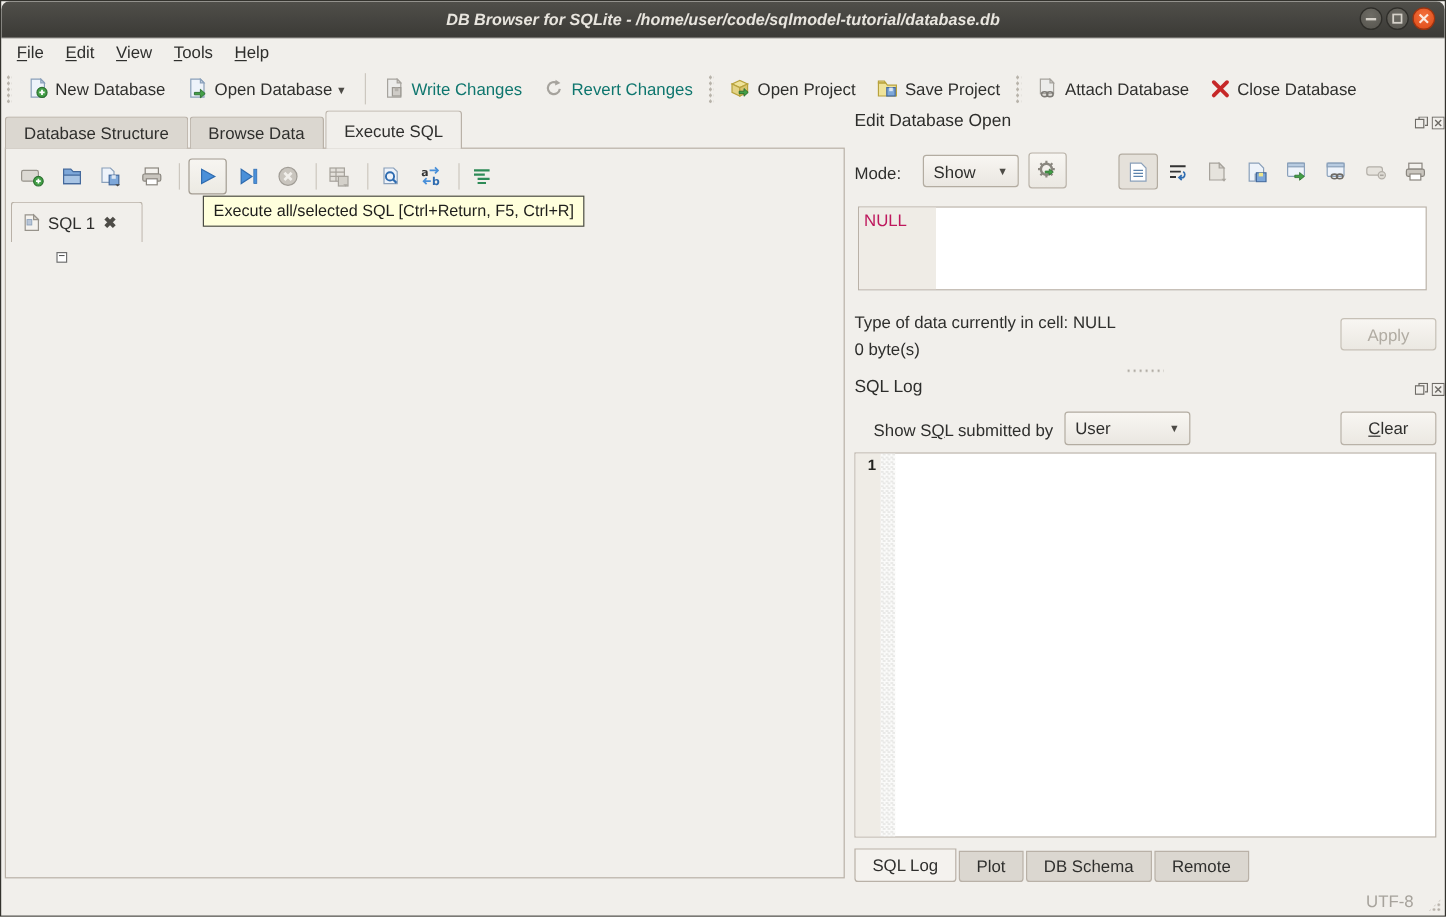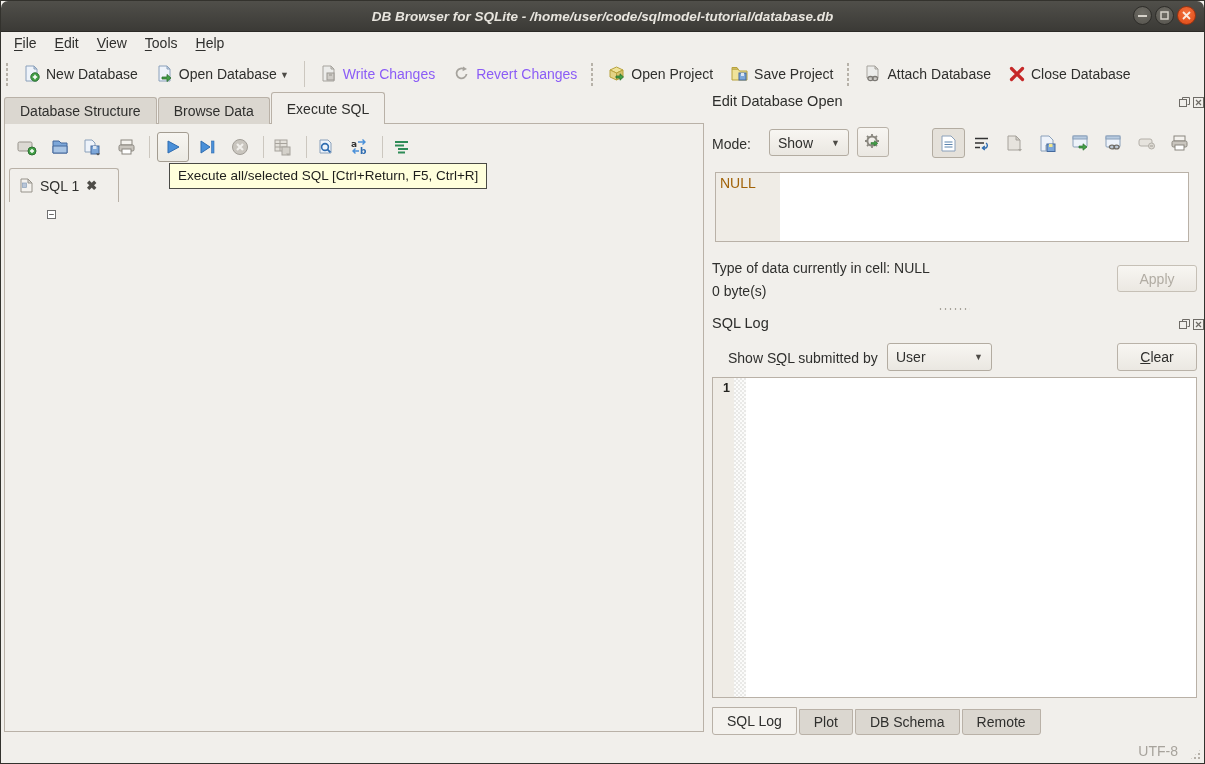--- a/index.html
+++ b/index.html
@@ -19,21 +19,21 @@
   
   .menubar{position:absolute;left:0;top:30px;right:0;height:24px;display:flex;align-items:center;padding-left:4px;text-align:center;}
   .menu-item{padding:2px 9px;}
   .menu-item u{text-underline-offset:2px;}
   
   .toolbar{position:absolute;left:0;top:54px;right:0;height:37px;display:flex;align-items:center;}
   .tb-handle{width:5px;height:24px;margin:0 4px;
     background-image:radial-gradient(#b7b2a9 1px,transparent 1.2px);background-size:4px 5px;}
   .tb-sep{width:1px;height:26px;background:#ccc7bf;margin:0 6px;}
   .tbtn{display:flex;align-items:center;gap:6px;padding:4px 9px;white-space:nowrap;}
-  .tbtn.disabled{color:#8b5cf6;}
+  .tbtn.disabled{color:#0f766e;}
   .tb-arrow{font-size:9px;color:#4d4b46;margin-left:-3px;align-self:flex-end;padding-bottom:2px;}
   
   .maintabs{position:absolute;left:3px;top:93px;height:30px;display:flex;align-items:flex-end;z-index:2;}
   .mtab{height:26px;padding:0 15px;display:flex;align-items:center;background:#dbd7d0;
     border:1px solid #b9b1a7;border-bottom:none;border-radius:3px 3px 0 0;margin-right:1px;}
   .mtab.active{height:31px;background:#f1efeb;position:relative;z-index:3;}
   .pane-frame{position:absolute;left:3px;top:122px;width:700px;height:609px;
     border:1px solid #b9b1a7;background:#f1efeb;box-sizing:border-box;z-index:1;}
   
   .sqltb{position:absolute;left:14px;top:130px;height:32px;display:flex;align-items:center;z-index:2;}
@@ -92,21 +92,21 @@
     background:linear-gradient(#f8f6f2,#eae7e1);display:flex;align-items:center;padding:0 8px;}
   .combo .caret{margin-left:auto;font-size:9px;color:#4d4b46;}
   .pushbtn{position:absolute;box-sizing:border-box;border:1px solid #b9b2a8;border-radius:3px;
     background:linear-gradient(#f8f6f2,#ebe8e2);display:flex;align-items:center;justify-content:center;}
   .pushbtn.disabled{color:#b1aca3;border-color:#c6c0b6;}
   .toolbtn{width:33px;height:30px;display:flex;align-items:center;justify-content:center;}
   .toolbtn.pressed{border:1px solid #b3aca1;background:#e5e1da;border-radius:3px;box-sizing:border-box;}
   .cell-editor{position:absolute;left:714px;top:171px;width:474px;height:70px;background:#fff;
     border:1px solid #b9b1a7;box-sizing:border-box;}
   .cell-margin{position:absolute;left:0;top:0;bottom:0;width:64px;background:#efece6;}
-  .cell-text{position:absolute;left:4px;top:2px;color:#a16207;}
+  .cell-text{position:absolute;left:4px;top:2px;color:#be185d;}
   .logarea{position:absolute;left:711px;top:376px;width:485px;height:321px;background:#fff;
     border:1px solid #b9b1a7;box-sizing:border-box;}
   .log-gut{position:absolute;left:0;top:0;bottom:0;width:21px;background:#efece6;
     text-align:right;padding:3px 4px 0 0;box-sizing:border-box;font-size:12.5px;font-weight:bold;color:#23231f;}
   .log-hatch{position:absolute;left:21px;top:0;bottom:0;width:12px;
     background:conic-gradient(#e9e9e7 90deg,#fbfbfa 90deg 180deg,#e9e9e7 180deg 270deg,#fbfbfa 270deg);
     background-size:4px 4px;}
   
   .docktabs{position:absolute;left:711px;top:708px;height:26px;display:flex;align-items:flex-end;}
   .dtab{height:24px;padding:0 14px;display:flex;align-items:center;background:#dbd7d0;

